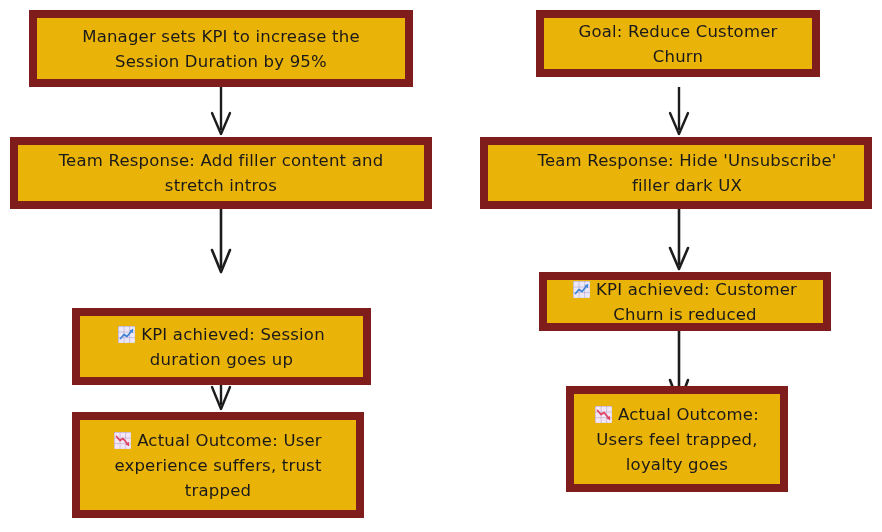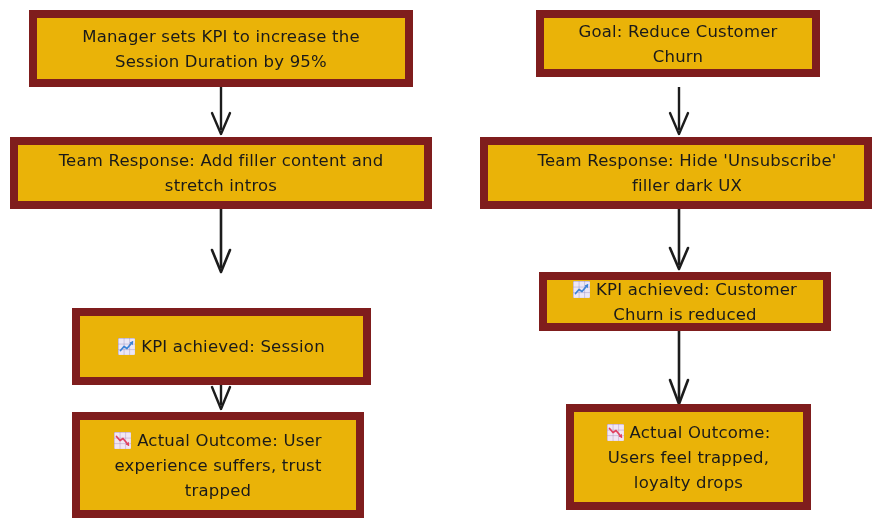--- a/index.html
+++ b/index.html
@@ -112,21 +112,21 @@
 </div>
 
 <div class="node" style="left:10px; top:137px; width:422px; height:72px;">
   <span class="label"><span>Team Response: Add filler content and</span><br><span>stretch intros</span></span>
 </div>
 
 <div class="node" style="left:72px; top:275px; width:299px; height:77px;margin-top:33px;">
   <span class="label"><span class="emoji up"><svg viewBox="0 0 17 17">
           <polyline points="2.5,12.5 6,8.5 9,10.5 14.5,4" fill="none" stroke="#3b82d6" stroke-width="1.7" stroke-linecap="round" stroke-linejoin="round"></polyline>
           <polygon points="14.8,3.5 15,7.2 11.6,4.2" fill="#3b82d6"></polygon>
-        </svg></span><span>KPI achieved: Session</span><br></span>
+        </svg></span><span>KPI achieved: Session</span><br><span>duration goes up</span></span>
 </div>
 
 <div class="node" style="left:72px; top:412px; width:292px; height:106px;">
   <span class="label"><span class="emoji down"><svg viewBox="0 0 17 17">
           <polyline points="2.5,4.5 6,8.5 9,6.5 14.5,13" fill="none" stroke="#e04060" stroke-width="1.7" stroke-linecap="round" stroke-linejoin="round"></polyline>
           <polygon points="14.8,13.5 15,9.8 11.6,12.8" fill="#e04060"></polygon>
         </svg></span><span>Actual Outcome: User</span><br><span>experience suffers, trust</span><br><span>trapped</span></span>
 </div>
 
 <div class="node" style="left:536px; top:10px; width:284px; height:67px;">
@@ -137,18 +137,18 @@
   <span class="label"><span>Team Response: Hide 'Unsubscribe'</span><br><span>filler dark UX</span></span>
 </div>
 
 <div class="node" style="left:539px; top:272px; width:292px; height:59px;">
   <span class="label"><span class="emoji up"><svg viewBox="0 0 17 17">
           <polyline points="2.5,12.5 6,8.5 9,10.5 14.5,4" fill="none" stroke="#3b82d6" stroke-width="1.7" stroke-linecap="round" stroke-linejoin="round"></polyline>
           <polygon points="14.8,3.5 15,7.2 11.6,4.2" fill="#3b82d6"></polygon>
         </svg></span><span>KPI achieved: Customer</span><br><span>Churn is reduced</span></span>
 </div>
 
-<div class="node" style="left:566px; top:404px; width:245px; height:106px;">
+<div class="node" style="left:566px; top:386px; width:222px; height:106px;">
   <span class="label"><span class="emoji down"><svg viewBox="0 0 17 17">
           <polyline points="2.5,4.5 6,8.5 9,6.5 14.5,13" fill="none" stroke="#e04060" stroke-width="1.7" stroke-linecap="round" stroke-linejoin="round"></polyline>
           <polygon points="14.8,13.5 15,9.8 11.6,12.8" fill="#e04060"></polygon>
-        </svg></span><span>Actual Outcome:</span><br><span>Users feel trapped,</span><br><span>loyalty drops</span></span>
+        </svg></span><span>Actual Outcome:</span><br><span>Users feel trapped,</span><br><span>loyalty goes</span></span>
 </div>
 
 </body></html>

